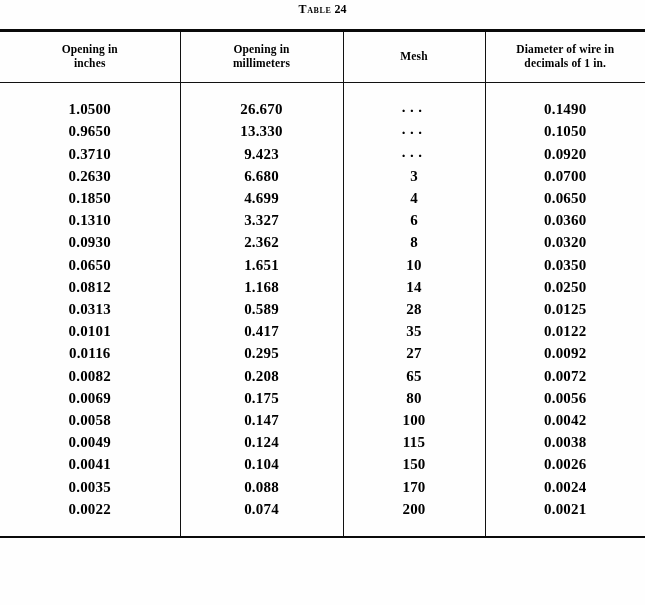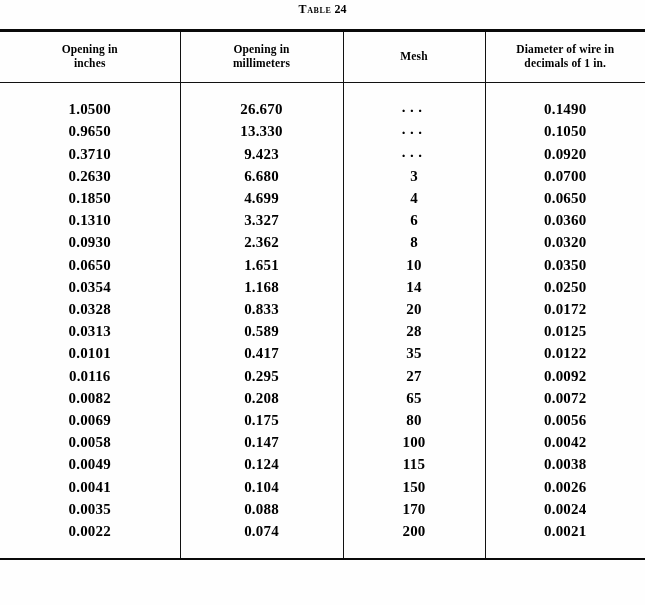--- a/index.html
+++ b/index.html
@@ -184,30 +184,24 @@
             <td><span class="num-cell">8</span></td>
             <td><span class="num-cell">0.0320</span></td>
           </tr>
           <tr>
             <td><span class="num-cell">0.0650</span></td>
             <td><span class="num-cell">1.651</span></td>
             <td><span class="num-cell">10</span></td>
             <td><span class="num-cell">0.0350</span></td>
           </tr>
           <tr>
-            <td><span class="num-cell">0.0354</span></td>
+            <td><span class="num-cell">0.0812</span></td>
             <td><span class="num-cell">1.168</span></td>
             <td><span class="num-cell">14</span></td>
             <td><span class="num-cell">0.0250</span></td>
-          </tr>
-          <tr>
-            <td><span class="num-cell">0.0328</span></td>
-            <td><span class="num-cell">0.833</span></td>
-            <td><span class="num-cell">20</span></td>
-            <td><span class="num-cell">0.0172</span></td>
           </tr>
           <tr>
             <td><span class="num-cell">0.0313</span></td>
             <td><span class="num-cell">0.589</span></td>
             <td><span class="num-cell">28</span></td>
             <td><span class="num-cell">0.0125</span></td>
           </tr>
           <tr>
             <td><span class="num-cell">0.0101</span></td>
             <td><span class="num-cell">0.417</span></td>

